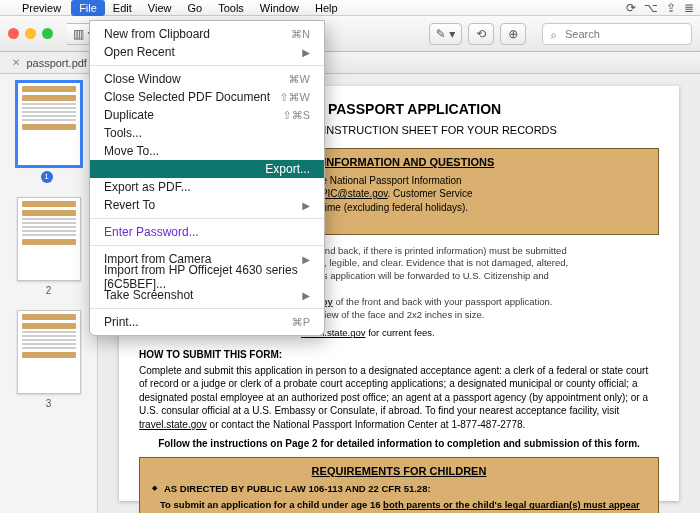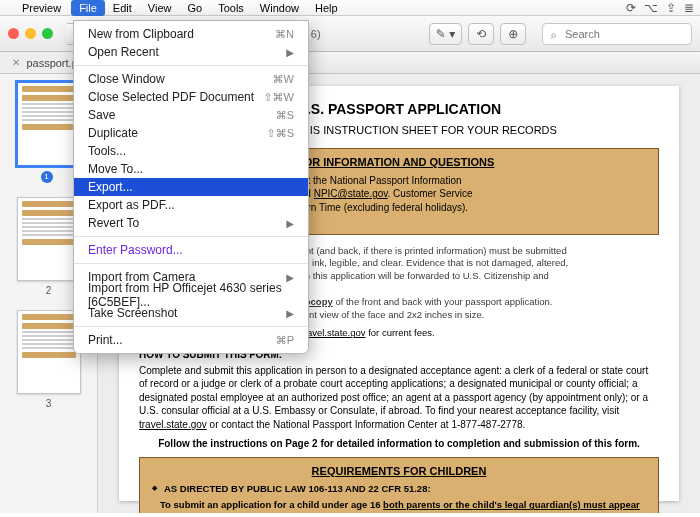--- a/index.html
+++ b/index.html
@@ -43,24 +43,24 @@
 .goldbox { background: #d9b06f; border: 1px solid #7a5a28; padding: 6px 8px; margin-bottom: 10px; }
 .goldbox .hdr { text-align: center; font-weight: bold; text-decoration: underline; font-size: 11px; margin-bottom: 4px; }
 .bl { margin: 4px 0 4px 4px; }
 .bl li { list-style: none; position: relative; padding-left: 12px; margin: 2px 0; }
 .bl li::before { content: "◆"; position: absolute; left: 0; top: 0; font-size: 7px; }
 .sect { font-weight: bold; margin: 8px 0 2px 0; }
 .follow { text-align: center; font-weight: bold; font-size: 10px; margin: 6px 0; }
 .page a { color: #000; text-decoration: underline; }
 .overlayed { color: #3a3a3a; }
 
-.dropdown { position: absolute; top: 20px; left: 73px; width: 236px; background: #fff; border: 1px solid #b8b8b8; border-radius: 0 0 6px 6px; box-shadow: 2px 6px 18px rgba(0,0,0,.28); padding: 4px 0; z-index: 50; }
+.dropdown { position: absolute; top: 20px; left: 89px; width: 236px; background: #fff; border: 1px solid #b8b8b8; border-radius: 0 0 6px 6px; box-shadow: 2px 6px 18px rgba(0,0,0,.28); padding: 4px 0; z-index: 50; }
 .dropdown .ditem { display: flex; align-items: center; padding: 2px 14px; font-size: 12px; color: #222; position: relative; height: 18px; }
 .dropdown .ditem.disabled { color: #6d28d9; }
-.dropdown .ditem.hl { background: #1d4ed8; color: #fff; }
+.dropdown .ditem.hl { background: #0f766e; color: #fff; justify-content: flex-end; }
 .dropdown .sep { height: 1px; background: #e2e2e2; margin: 4px 0; }
 .dropdown .sc { margin-left: auto; font-size: 11px; color: #8a8a8a; }
 .dropdown .arrow { margin-left: auto; font-size: 10px; color: #777; }
 
 .sb-scroll::-webkit-scrollbar{width:8px}
 
 .traffic { display:flex; gap:6px; margin-right:8px; }
 .tdot { width:11px; height:11px; border-radius:50%; }
 .tdot.r{background:#ff5f57}.tdot.y{background:#febc2e}.tdot.g{background:#28c840}
 </style>
@@ -215,24 +215,20 @@
     <div class="sep"></div>
     <div class="ditem">
       <span>Close Window</span>
       <span class="sc">⌘W</span>
     </div>
     <div class="ditem">
       <span>Close Selected PDF Document</span>
       <span class="sc">⇧⌘W</span>
     </div>
     <div class="ditem">
-      <span>Save</span>
-      <span class="sc">⌘S</span>
-    </div>
-    <div class="ditem">
       <span>Duplicate</span>
       <span class="sc">⇧⌘S</span>
     </div>
     <div class="ditem">
       <span>Tools...</span>
     </div>
     <div class="ditem">
       <span>Move To...</span>
     </div>
     <div class="ditem hl">

